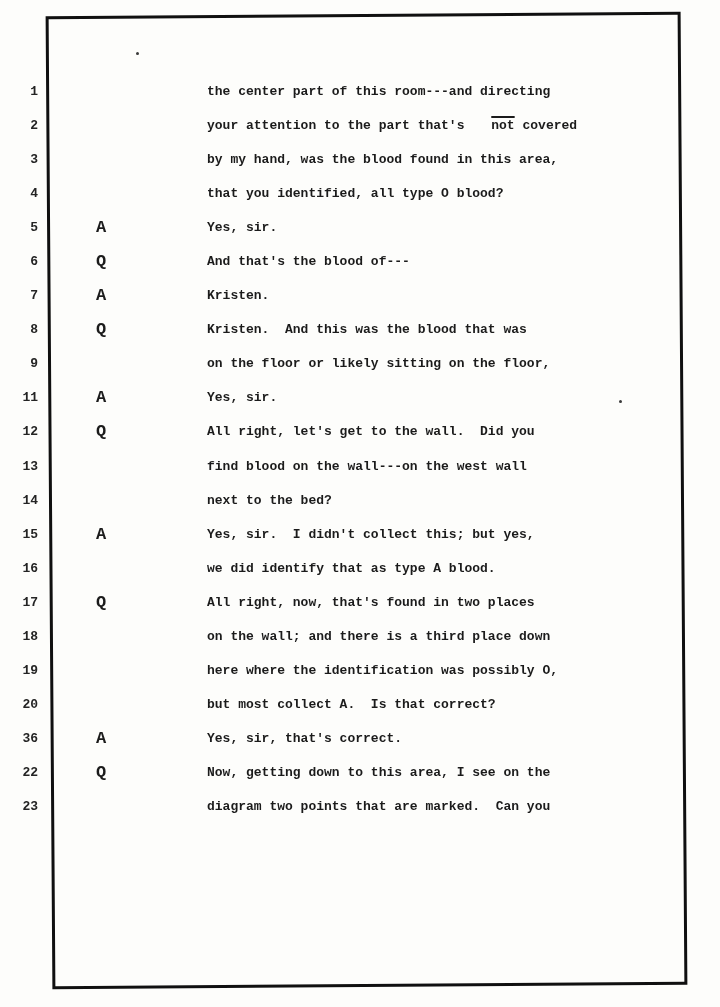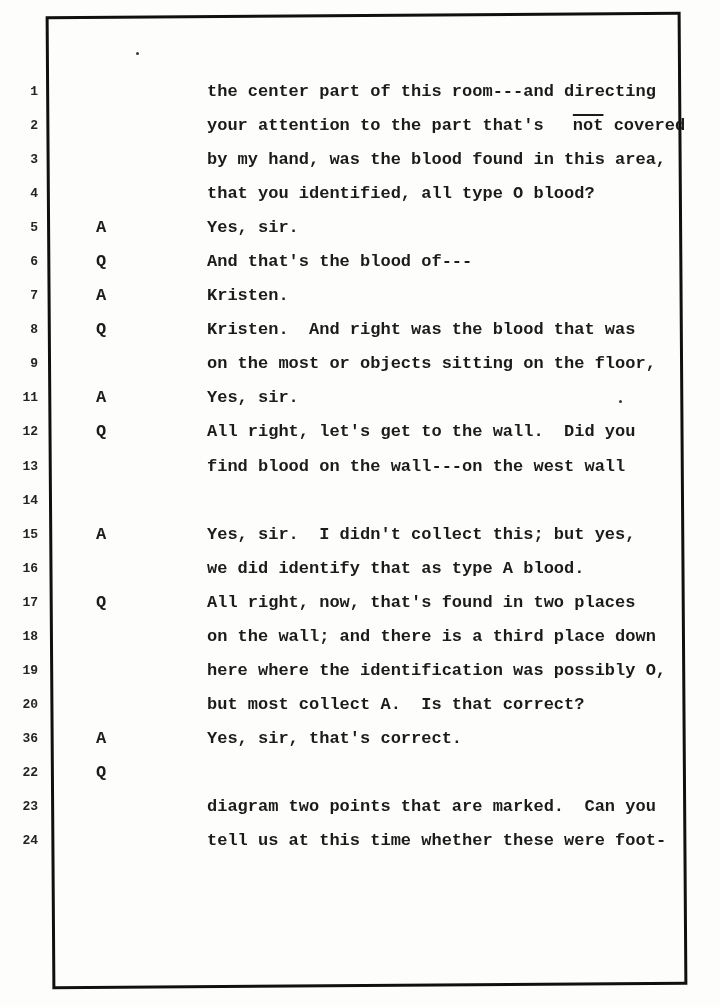--- a/index.html
+++ b/index.html
@@ -52,21 +52,21 @@
   .speaker {
     position: absolute;
     left: 96px;
     font-size: 17px;
     font-weight: bold;
     line-height: inherit;
   }
   .text {
     position: absolute;
     left: 207px;
-    font-size: 17px;
+    font-size: 13px;
     font-weight: bold;
     white-space: pre;
     line-height: inherit;
   }
   .text span { white-space: pre; }
   .seg-u {
     text-decoration-thickness: 1.5px;
     text-underline-offset: 3px;
   }
   .seg-o {
@@ -121,45 +121,46 @@
         <span class="text"><span>And that's the blood of---</span></span>
       </div>
       <div class="row">
         <span class="num">7</span>
         <span class="speaker">A</span>
         <span class="text"><span>Kristen.</span></span>
       </div>
       <div class="row">
         <span class="num">8</span>
         <span class="speaker">Q</span>
-        <span class="text"><span>Kristen.  And right was the </span><span class="seg-u">blood that was</span></span>
+        <span class="text"><span>Kristen.  And this was the </span><span class="seg-u">blood that was</span></span>
       </div>
       <div class="row">
         <span class="num">9</span>
         <span class="speaker"></span>
-        <span class="text"><span>on the most or objects sitting on the floor,</span></span>
+        <span class="text"><span>on the floor or likely sitting on the floor,</span></span>
       </div>
       <div class="row">
         <span class="num">11</span>
         <span class="speaker">A</span>
         <span class="text"><span>Yes, sir.</span></span>
       </div>
       <div class="row">
         <span class="num">12</span>
         <span class="speaker">Q</span>
         <span class="text"><span>All right, let's get to the wall.  Did you</span></span>
       </div>
       <div class="row">
         <span class="num">13</span>
         <span class="speaker"></span>
         <span class="text"><span>find blood on the wall---on the west wall</span></span>
       </div>
       <div class="row">
         <span class="num">14</span>
         <span class="speaker"></span>
+        <span class="text"><span>next to the bed?</span></span>
       </div>
       <div class="row">
         <span class="num">15</span>
         <span class="speaker">A</span>
         <span class="text"><span>Yes, sir.  I didn't collect this; but yes,</span></span>
       </div>
       <div class="row">
         <span class="num">16</span>
         <span class="speaker"></span>
         <span class="text"><span>we did identify that as type A blood.</span></span>
@@ -185,25 +186,21 @@
         <span class="text"><span>but most collect A.  Is that correct?</span></span>
       </div>
       <div class="row">
         <span class="num">36</span>
         <span class="speaker">A</span>
         <span class="text"><span>Yes, sir, that's correct.</span></span>
       </div>
       <div class="row">
         <span class="num">22</span>
         <span class="speaker">Q</span>
+        <span class="text"><span>Now, getting down to this area, I see on the</span></span>
       </div>
       <div class="row">
         <span class="num">23</span>
         <span class="speaker"></span>
         <span class="text"><span>diagram two points that are marked.  Can you</span></span>
-      </div>
-      <div class="row">
-        <span class="num">24</span>
-        <span class="speaker"></span>
-        <span class="text"><span class="seg-u">tell us at this</span><span> time whether these were foot-</span></span>
       </div>
     </div>
 </div>
 
 </body></html>

